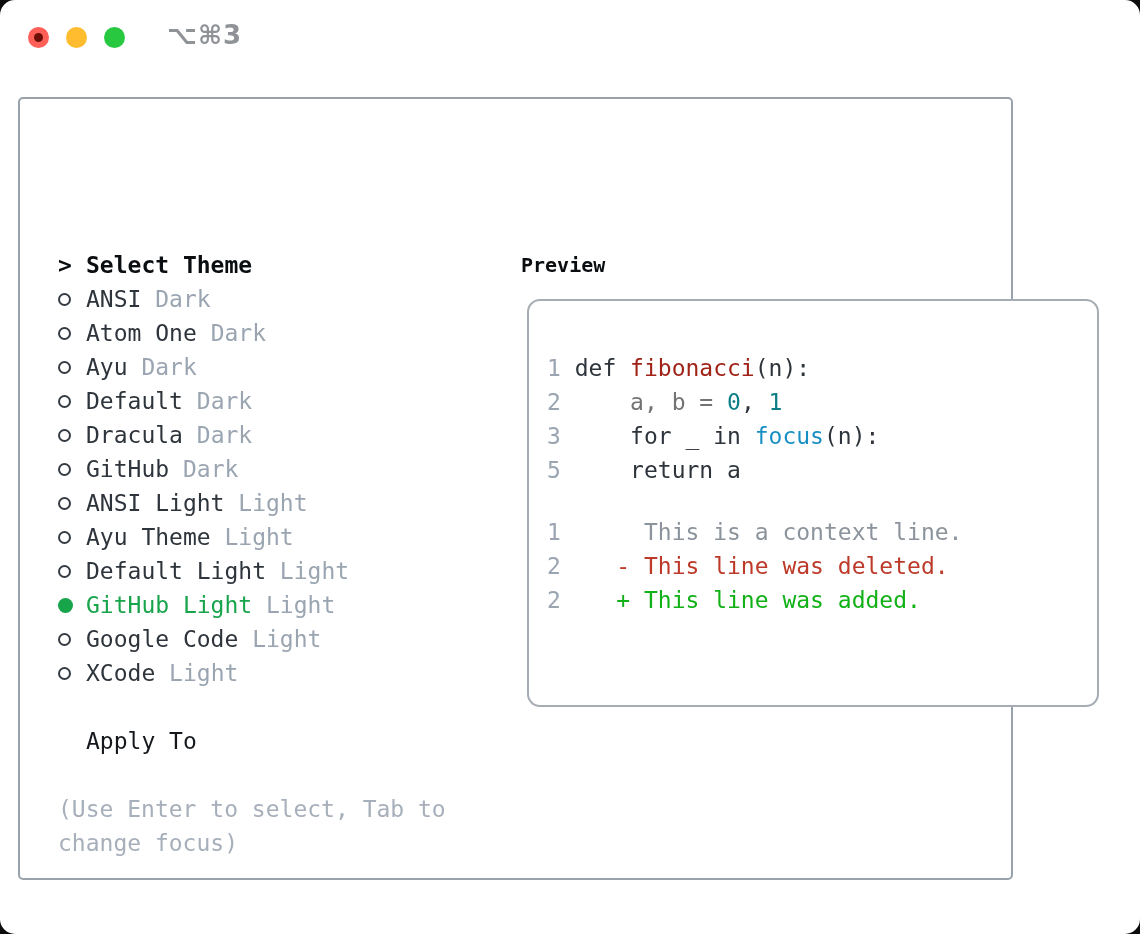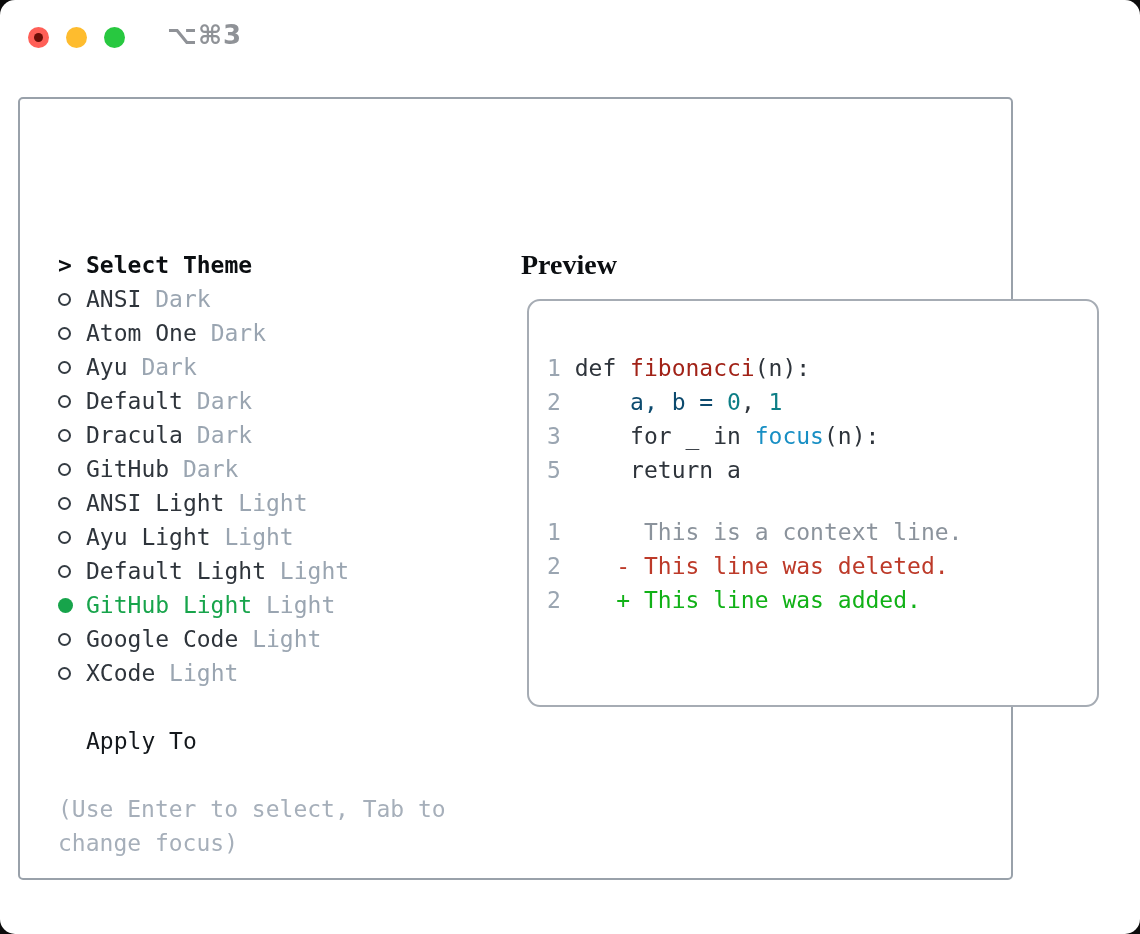--- a/index.html
+++ b/index.html
@@ -40,21 +40,21 @@
   .menu-title{font-weight:bold;color:var(--heading);}
   .item-name{color:var(--fg);}
   .item-name.sel{color:var(--green);}
   .item-tag{color:var(--muted);margin-left:1ch;}
   .section-title{color:#14181c;}
   .spacer{height:34px;}
   .hint{color:var(--hint);}
 
   
   .preview-title{position:absolute;left:501px;top:149px;height:34px;line-height:34px;
-    font-size:28px;font-weight:bold;color:var(--heading);font-family:Liberation Serif, serif;}
+    font-size:20px;font-weight:bold;color:var(--heading);}
   .preview-box{position:absolute;left:507px;top:200px;width:572px;height:408px;
     border:2px solid var(--preview-border);border-radius:13px;background:#fff;
     padding:50px 0 0 18px;overflow:hidden;}
   .codeline{height:34px;line-height:34px;font-size:23px;white-space:pre;}
   .ln{color:var(--lineno);}
   .diffblock{margin-top:28px;}
 </style>
 </head>
 <body>
 
@@ -76,40 +76,40 @@
         <span class="marker"><span class="caret">&gt;</span></span><span class="menu-title">Select Theme</span>
       </div>
       <div id="theme-list">
           <div class="row"><span class="marker"><span class="radio"></span></span><span class="item-name">ANSI</span><span class="item-tag">Dark</span></div>
           <div class="row"><span class="marker"><span class="radio"></span></span><span class="item-name">Atom One</span><span class="item-tag">Dark</span></div>
           <div class="row"><span class="marker"><span class="radio"></span></span><span class="item-name">Ayu</span><span class="item-tag">Dark</span></div>
           <div class="row"><span class="marker"><span class="radio"></span></span><span class="item-name">Default</span><span class="item-tag">Dark</span></div>
           <div class="row"><span class="marker"><span class="radio"></span></span><span class="item-name">Dracula</span><span class="item-tag">Dark</span></div>
           <div class="row"><span class="marker"><span class="radio"></span></span><span class="item-name">GitHub</span><span class="item-tag">Dark</span></div>
           <div class="row"><span class="marker"><span class="radio"></span></span><span class="item-name">ANSI Light</span><span class="item-tag">Light</span></div>
-          <div class="row"><span class="marker"><span class="radio"></span></span><span class="item-name">Ayu Light</span><span class="item-tag">Light</span></div>
+          <div class="row"><span class="marker"><span class="radio"></span></span><span class="item-name">Ayu Theme</span><span class="item-tag">Light</span></div>
           <div class="row"><span class="marker"><span class="radio"></span></span><span class="item-name">Default Light</span><span class="item-tag">Light</span></div>
           <div class="row"><span class="marker"><span class="radio sel"></span></span><span class="item-name sel">GitHub Light</span><span class="item-tag">Light</span></div>
           <div class="row"><span class="marker"><span class="radio"></span></span><span class="item-name">Google Code</span><span class="item-tag">Light</span></div>
           <div class="row"><span class="marker"><span class="radio"></span></span><span class="item-name">XCode</span><span class="item-tag">Light</span></div>
         </div>
       <div class="spacer"></div>
       <div class="row">
         <span class="marker"></span><span class="section-title">Apply To</span>
       </div>
       <div class="spacer"></div>
       <div class="row hint">(Use Enter to select, Tab to</div>
       <div class="row hint">change focus)</div>
     </div>
 
     <div class="preview-title">Preview</div>
     <div class="preview-box">
       <div id="code-block">
           <div class="codeline"><span class="ln">1 </span><span style="color: rgb(46, 52, 59);">def </span><span style="color: rgb(161, 34, 23);">fibonacci</span><span style="color: rgb(46, 52, 59);">(n):</span></div>
-          <div class="codeline"><span class="ln">2 </span><span style="color: #0c4a6e;">    a, b = </span><span style="color: rgb(13, 126, 134);">0</span><span style="color: rgb(46, 52, 59);">, </span><span style="color: rgb(13, 126, 134);">1</span></div>
+          <div class="codeline"><span class="ln">2 </span><span style="color: #737373;">    a, b = </span><span style="color: rgb(13, 126, 134);">0</span><span style="color: rgb(46, 52, 59);">, </span><span style="color: rgb(13, 126, 134);">1</span></div>
           <div class="codeline"><span class="ln">3 </span><span style="color: rgb(46, 52, 59);">    for _ in </span><span style="color: rgb(24, 143, 196);">focus</span><span style="color: rgb(46, 52, 59);">(n):</span></div>
           <div class="codeline"><span class="ln">5 </span><span style="color: rgb(46, 52, 59);">    return a</span></div>
         </div>
       <div id="diff-block" class="diffblock">
           <div class="codeline"><span class="ln">1 </span><span style="color: rgb(139, 147, 156);">     This is a context line.</span></div>
           <div class="codeline"><span class="ln">2 </span><span style="color: rgb(189, 58, 41); text-align: center;">   - This line was deleted.</span></div>
           <div class="codeline"><span class="ln">2 </span><span style="color: rgb(17, 177, 23);">   + This line was added.</span></div>
         </div>
     </div>
 

